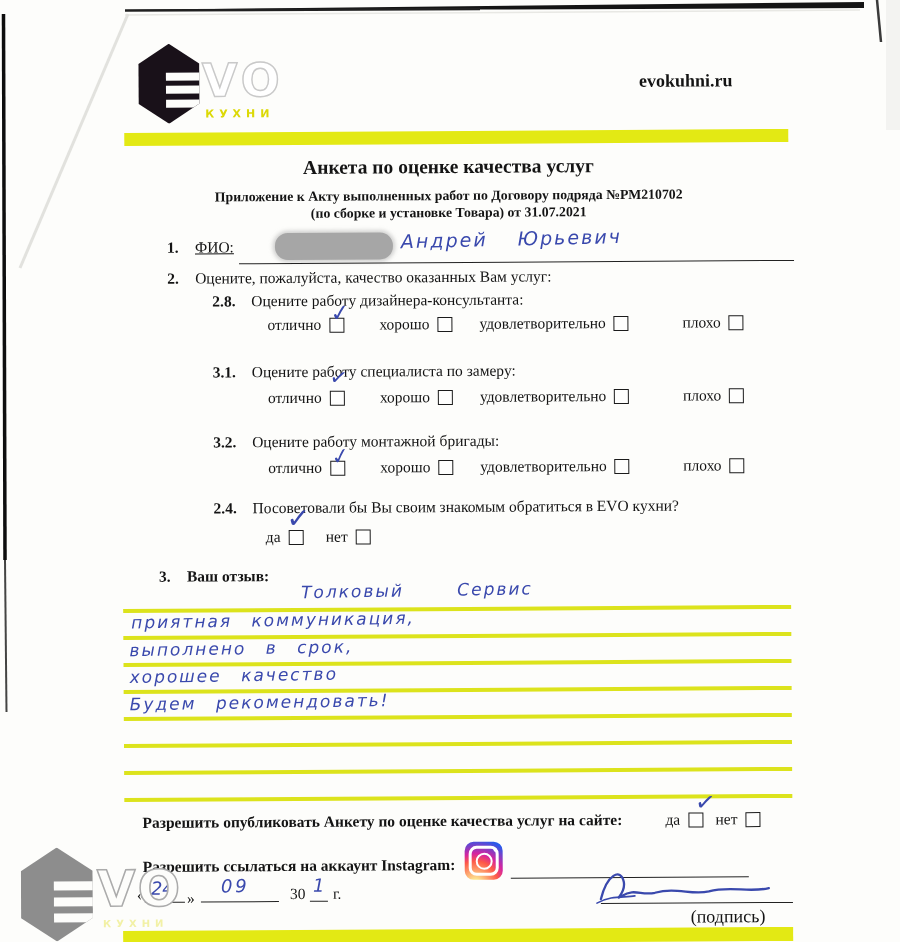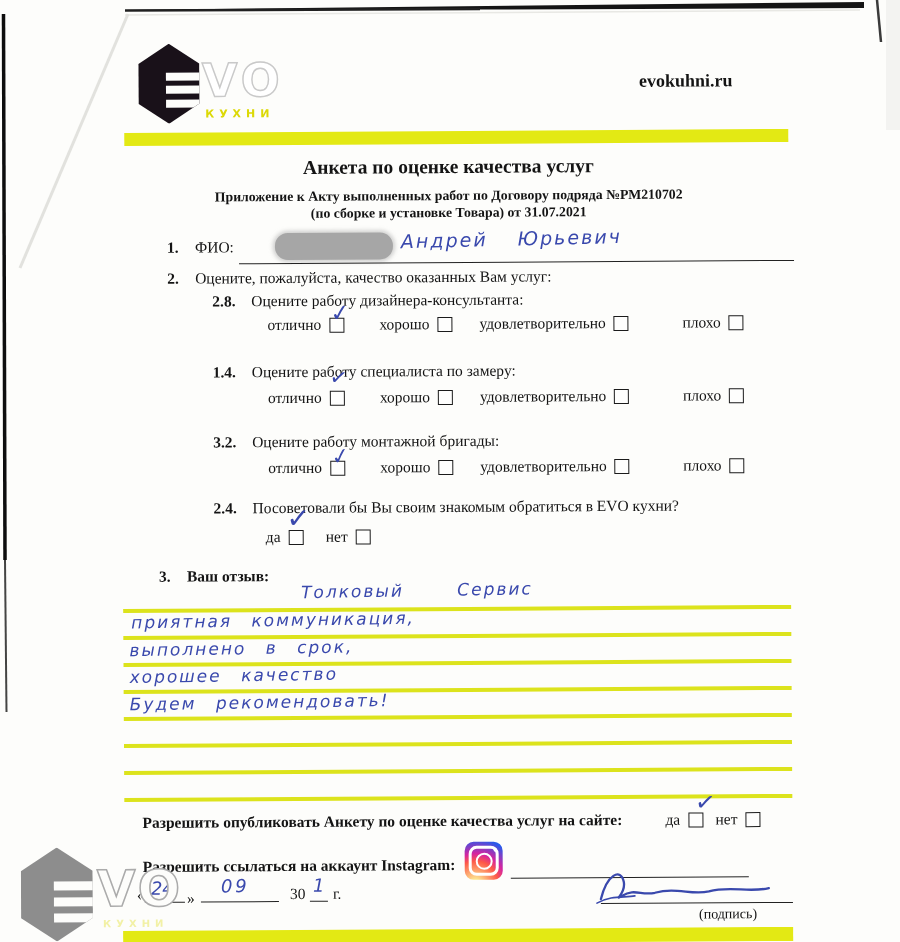--- a/index.html
+++ b/index.html
@@ -54,21 +54,21 @@
 
   
   .wm-hex{left:15px;top:845px;width:78px;height:94px;background:#8d8d8d;}
   .wm-stripe{position:absolute;left:46%;width:54%;height:10%;background:#fdfdfb;}
   .wm-vo{left:94px;top:858px;font-family:"DejaVu Sans",sans-serif;font-weight:bold;
          font-size:50px;letter-spacing:3px;color:#fdfdfb;
          -webkit-text-stroke:1.5px #ababab;text-shadow:0 0 1px #b5b5b5;}
   .wm-sub{left:100px;top:916px;font-family:"DejaVu Sans",sans-serif;font-weight:bold;
           font-size:10px;letter-spacing:5px;color:rgba(220,217,6,0.35);}
 
-  .caption{font-size:14px;}
+  .caption{font-size:18px;}
   svg.artifacts{position:absolute;left:0;top:0;pointer-events:none;z-index:60;}
   .redact{left:276px;top:232px;width:118px;height:27px;background:#a6a6a6;border-radius:13px;
           box-shadow:0 0 4px 2px rgba(166,166,166,.55);}
 </style>
 </head>
 <body>
 
 <div class="page">
   <div id="sheet">
 
@@ -81,21 +81,21 @@
     <div class="abs logo-sub">КУХНИ</div>
     <div class="abs website">evokuhni.ru</div>
 
     <div class="bar" style="left:126px;top:131px;width:664px;"></div>
 
     <div class="abs title">Анкета по оценке качества услуг</div>
     <div class="abs subtitle" style="top:188px;">Приложение к Акту выполненных работ по Договору подряда №РМ210702</div>
     <div class="abs subtitle" style="top:205px;">(по сборке и установке Товара) от 31.07.2021</div>
 
     <div class="abs num" style="left:168px;top:237px;">1.</div>
-    <div class="abs ptext" style="left:196px;top:237px;">ФИО:</div>
+    <div class="abs ptext" style="left:196px;top:237px;text-decoration:underline;">ФИО:</div>
     <div class="abs redact"></div>
     <div class="abs hand" style="left:402px;top:228px;font-size:19px;letter-spacing:2px;word-spacing:22px;transform:rotate(-1deg);">Андрей Юрьевич</div>
     <div class="fill-line" style="left:240px;top:240px;width:555px;height:22px;"></div>
 
     <div class="abs num" style="left:168px;top:268px;">2.</div>
     <div class="abs ptext" style="left:196px;top:268px;">Оцените, пожалуйста, качество оказанных Вам услуг:</div>
 
     <div class="abs num" style="left:213px;top:291px;">2.8.</div>
     <div class="abs ptext" style="left:252px;top:291px;">Оцените работу дизайнера-консультанта:</div>
     <div class="abs" style="left:0;top:315px;width:900px;height:22px;">
@@ -111,21 +111,21 @@
       <div class="opt" style="left:480px;">
         <span>удовлетворительно</span>
         <span class="cb"></span>
       </div>
       <div class="opt" style="left:683px;">
         <span>плохо</span>
         <span class="cb"></span>
       </div>
     </div>
 
-    <div class="abs num" style="left:213px;top:362px;">1.4.</div>
+    <div class="abs num" style="left:213px;top:362px;">3.1.</div>
     <div class="abs ptext" style="left:252px;top:362px;">Оцените работу специалиста по замеру:</div>
     <div class="abs" style="left:0;top:388px;width:900px;height:22px;">
       <div class="opt" style="left:268px;">
         <span>отлично</span>
         <span class="cb"></span>
         <span class="check" style="right:-3px;top:-21px;font-size:21px;transform:rotate(10deg);">✓</span>
       </div>
       <div class="opt" style="left:380px;">
         <span>хорошо</span>
         <span class="cb"></span>

